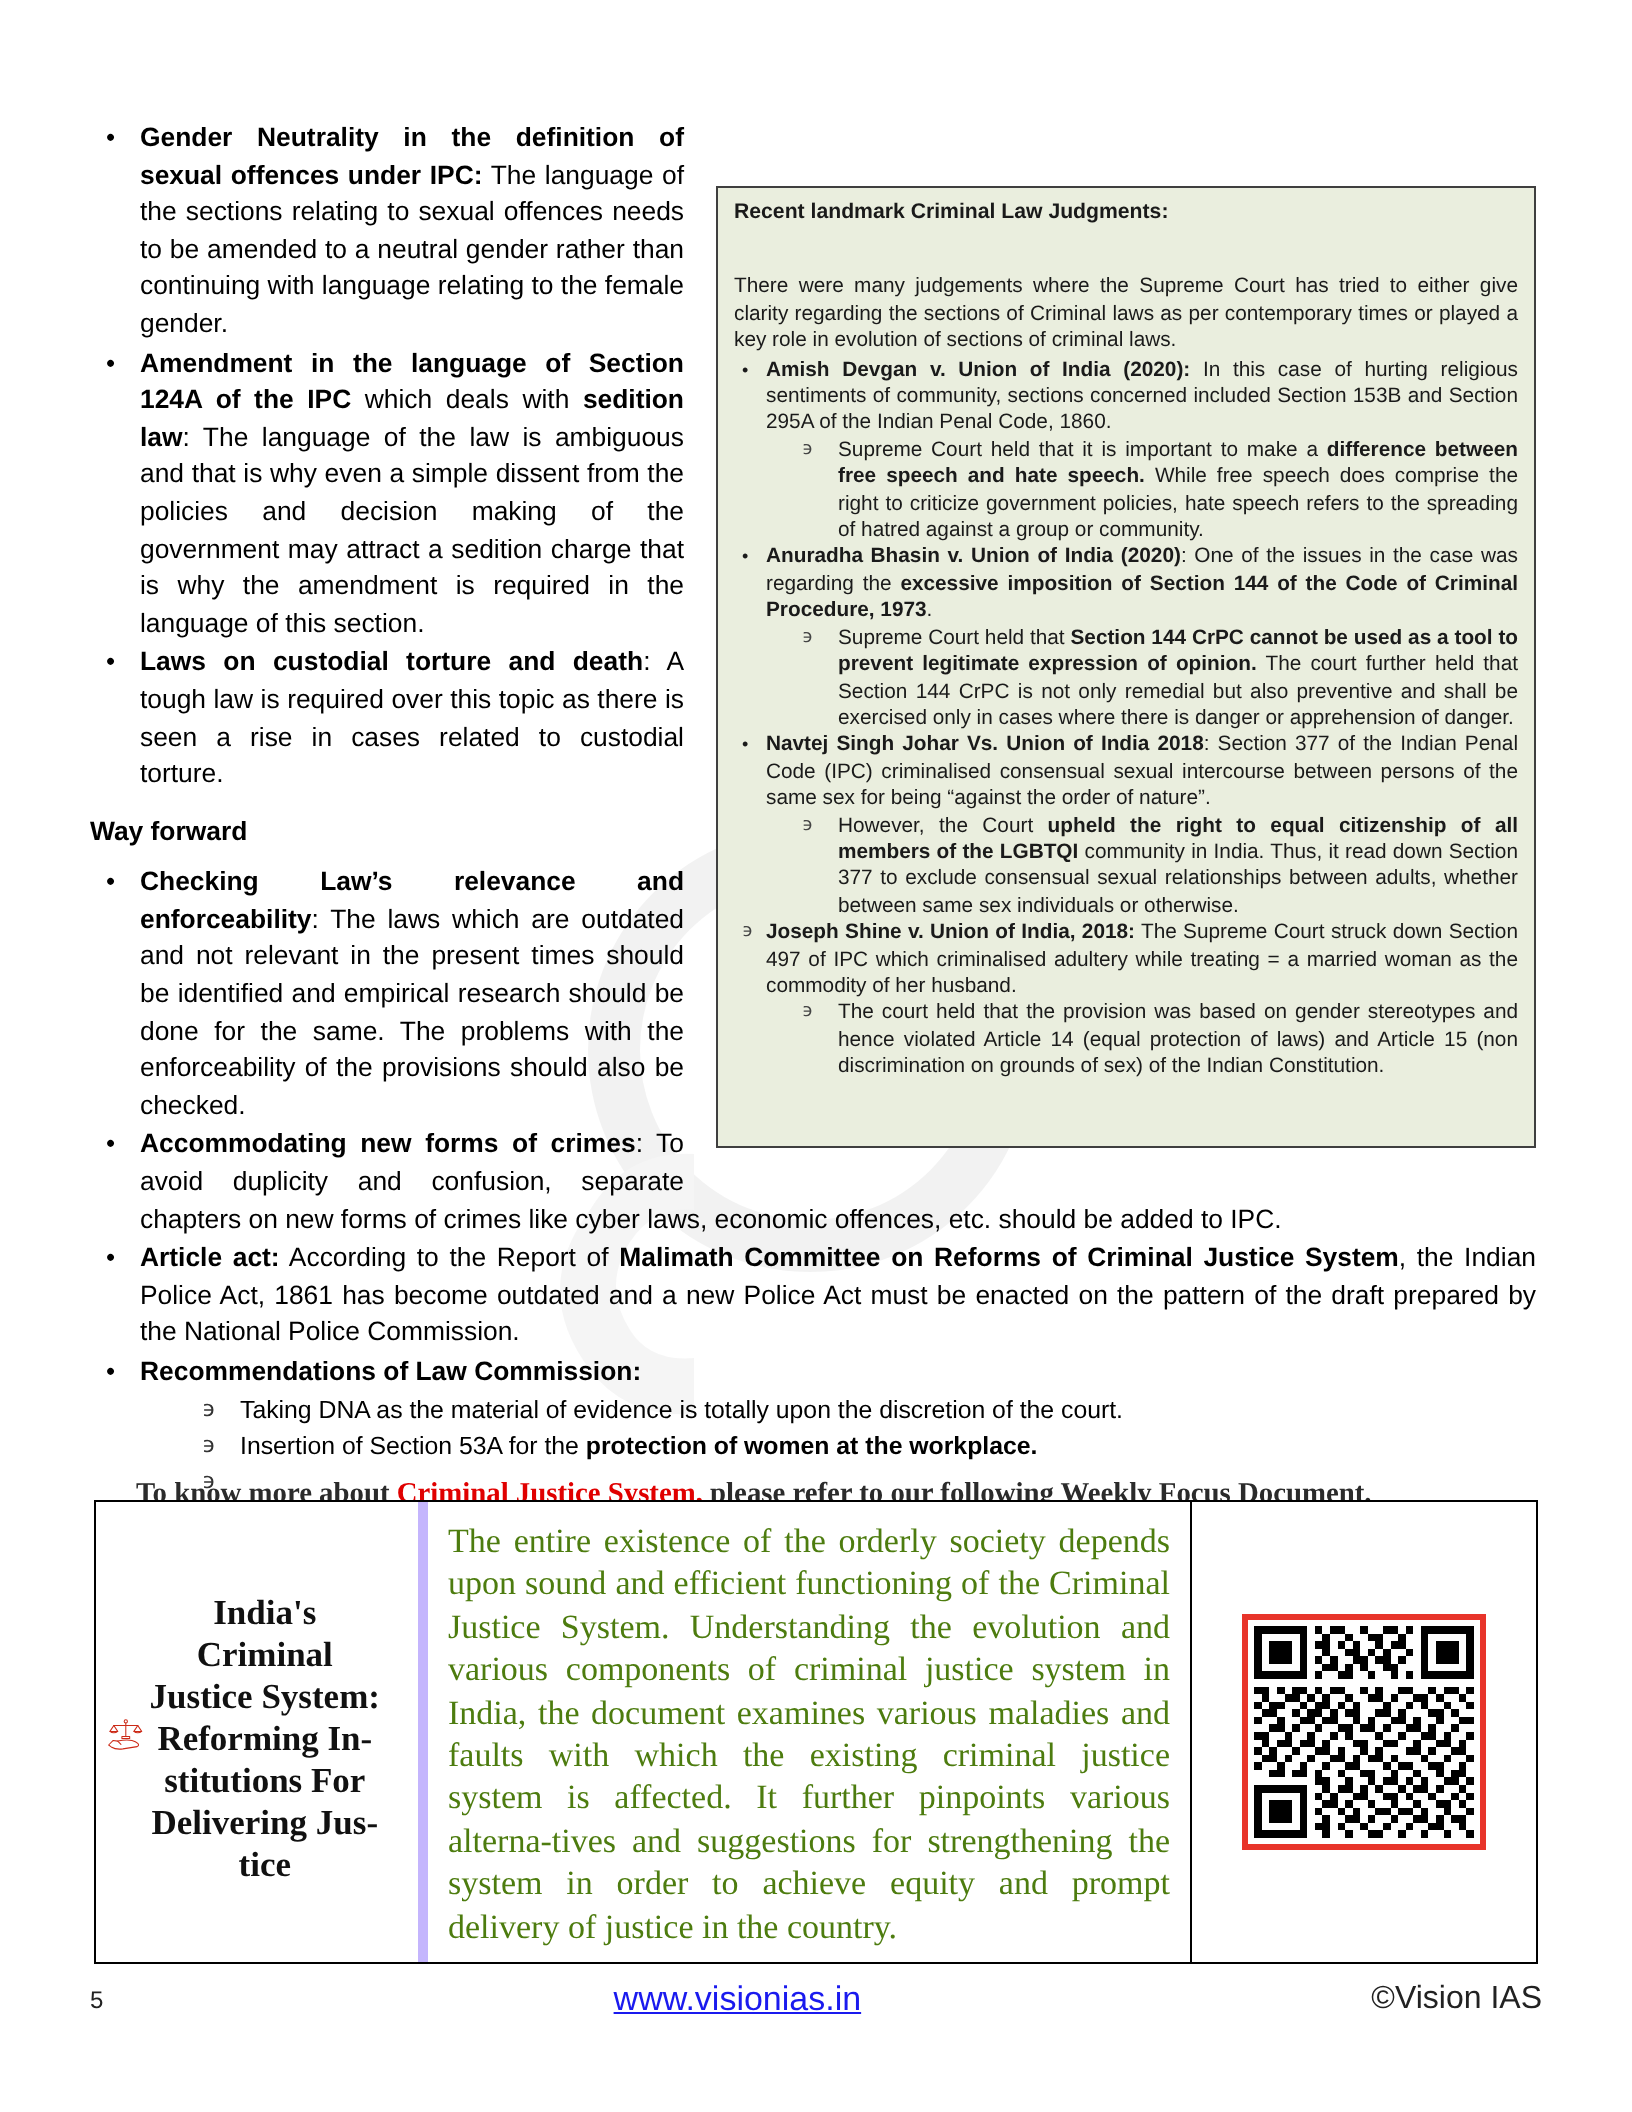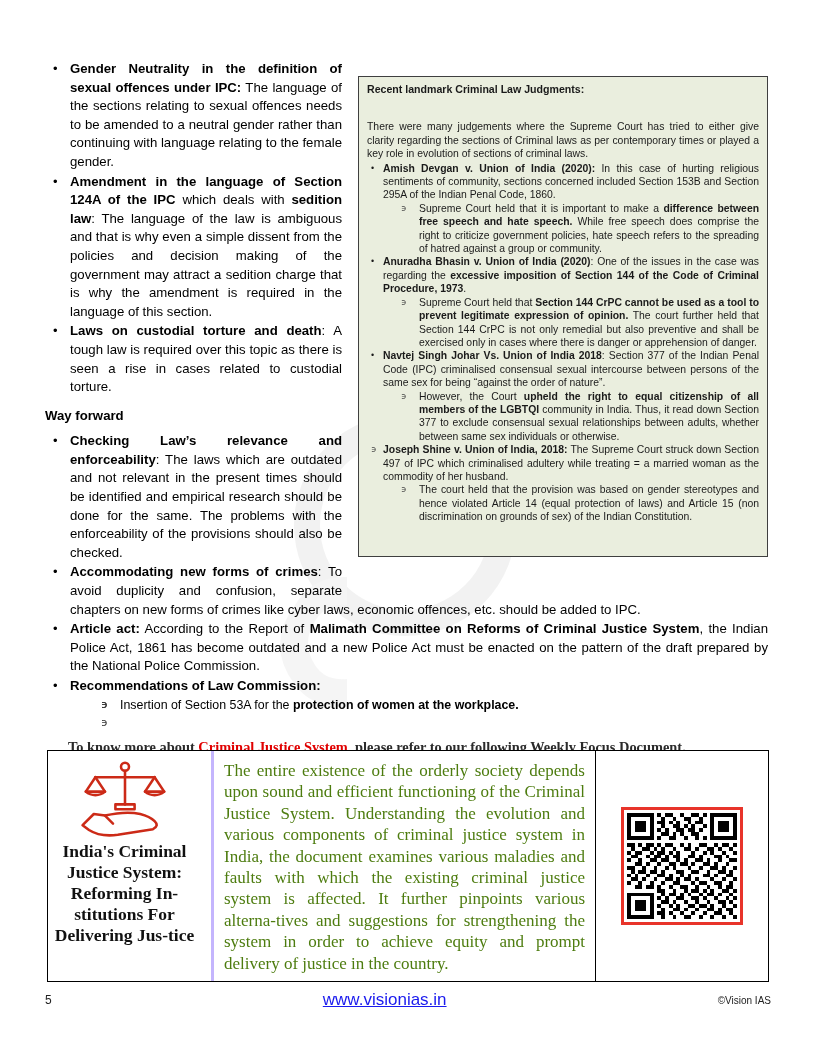--- a/index.html
+++ b/index.html
@@ -72,21 +72,21 @@
     float:right;
     width:412px;
     height:486px;
     margin:32px 0 6px 14px;
     shape-outside:inset(0);
   }
 
   
   .sidebox{
     position:absolute;
-    left:358px;top:76px;
+    left:358px;top:93px;
     width:410px;
     height:481px;
     background:#eaeede;
     border:1px solid #3f3f3f;
     box-sizing:border-box;
     padding:6px 8px 4px 8px;
     font-size:10.4px;
     line-height:13.4px;
     color:#1a1a1a;
     z-index:3;
@@ -129,22 +129,22 @@
     width:722px;height:232px;
     border:1px solid #000;
     box-sizing:border-box;
     display:flex;
     background:#fff;
     z-index:4;
   }
   .promo .cell{box-sizing:border-box;}
   .promo .c1{
     width:166px;
-    border-right:3px solid #c4b5fd;
-    display:flex;flex-direction:column;align-items:center;justify-content:flex-start;
+    border-right:5px solid #c4b5fd;
+    display:flex;flex-direction:row;align-items:center;justify-content:flex-start;
     padding:8px 16px 6px 6px;
   }
   .promo .c2{
     flex:1;
     border-right:1px solid #000;
     padding:8px 10px 6px 10px;
     display:flex;align-items:center;
   }
   .promo .c3{
     width:172px;
@@ -178,21 +178,21 @@
   .footer{
     position:absolute;
     left:45px;top:990px;width:726px;
     display:flex;align-items:center;justify-content:space-between;
     font-size:12px;
     color:#222;
     z-index:5;
   }
   .footer a{color:#1a1aee;text-decoration:underline;font-size:17px;}
   .footer .pg{font-size:12px;}
-  .footer .cr{font-size:10px;}
+  .footer .cr{font-size:16px;}
 </style>
 </head>
 <body>
 
 <div class="page">
 
   <svg class="watermark" viewBox="0 0 330 370">
     <g fill="none" stroke="#e6e6e6" stroke-width="26">
       <circle cx="150" cy="150" r="98"></circle>
     </g>
@@ -237,20 +237,21 @@
         <li class="item">
           <span class="bullet">•</span>
           <span class="b">Article act:</span><span> According to the Report of </span><span class="b">Malimath Committee on Reforms of Criminal Justice System</span><span>, the Indian Police Act, 1861 has become outdated and a new Police Act must be enacted on the pattern of the draft prepared by the National Police Commission.</span>
         </li>
         <li class="item">
           <span class="bullet">•</span>
           <span class="b">Recommendations of Law Commission:</span>
           <ul class="lvl2">
             <li class="sub">
               <span class="bullet">϶</span>
+              <span>Taking DNA as the material of evidence is totally upon the discretion of the court.</span>
             </li>
             <li class="sub">
               <span class="bullet">϶</span>
               <span>Insertion of Section 53A for the </span><span class="b">protection of women at the workplace.</span>
             </li>
             <li class="sub">
               <span class="bullet">϶</span>
             </li>
           </ul>
         </li>

